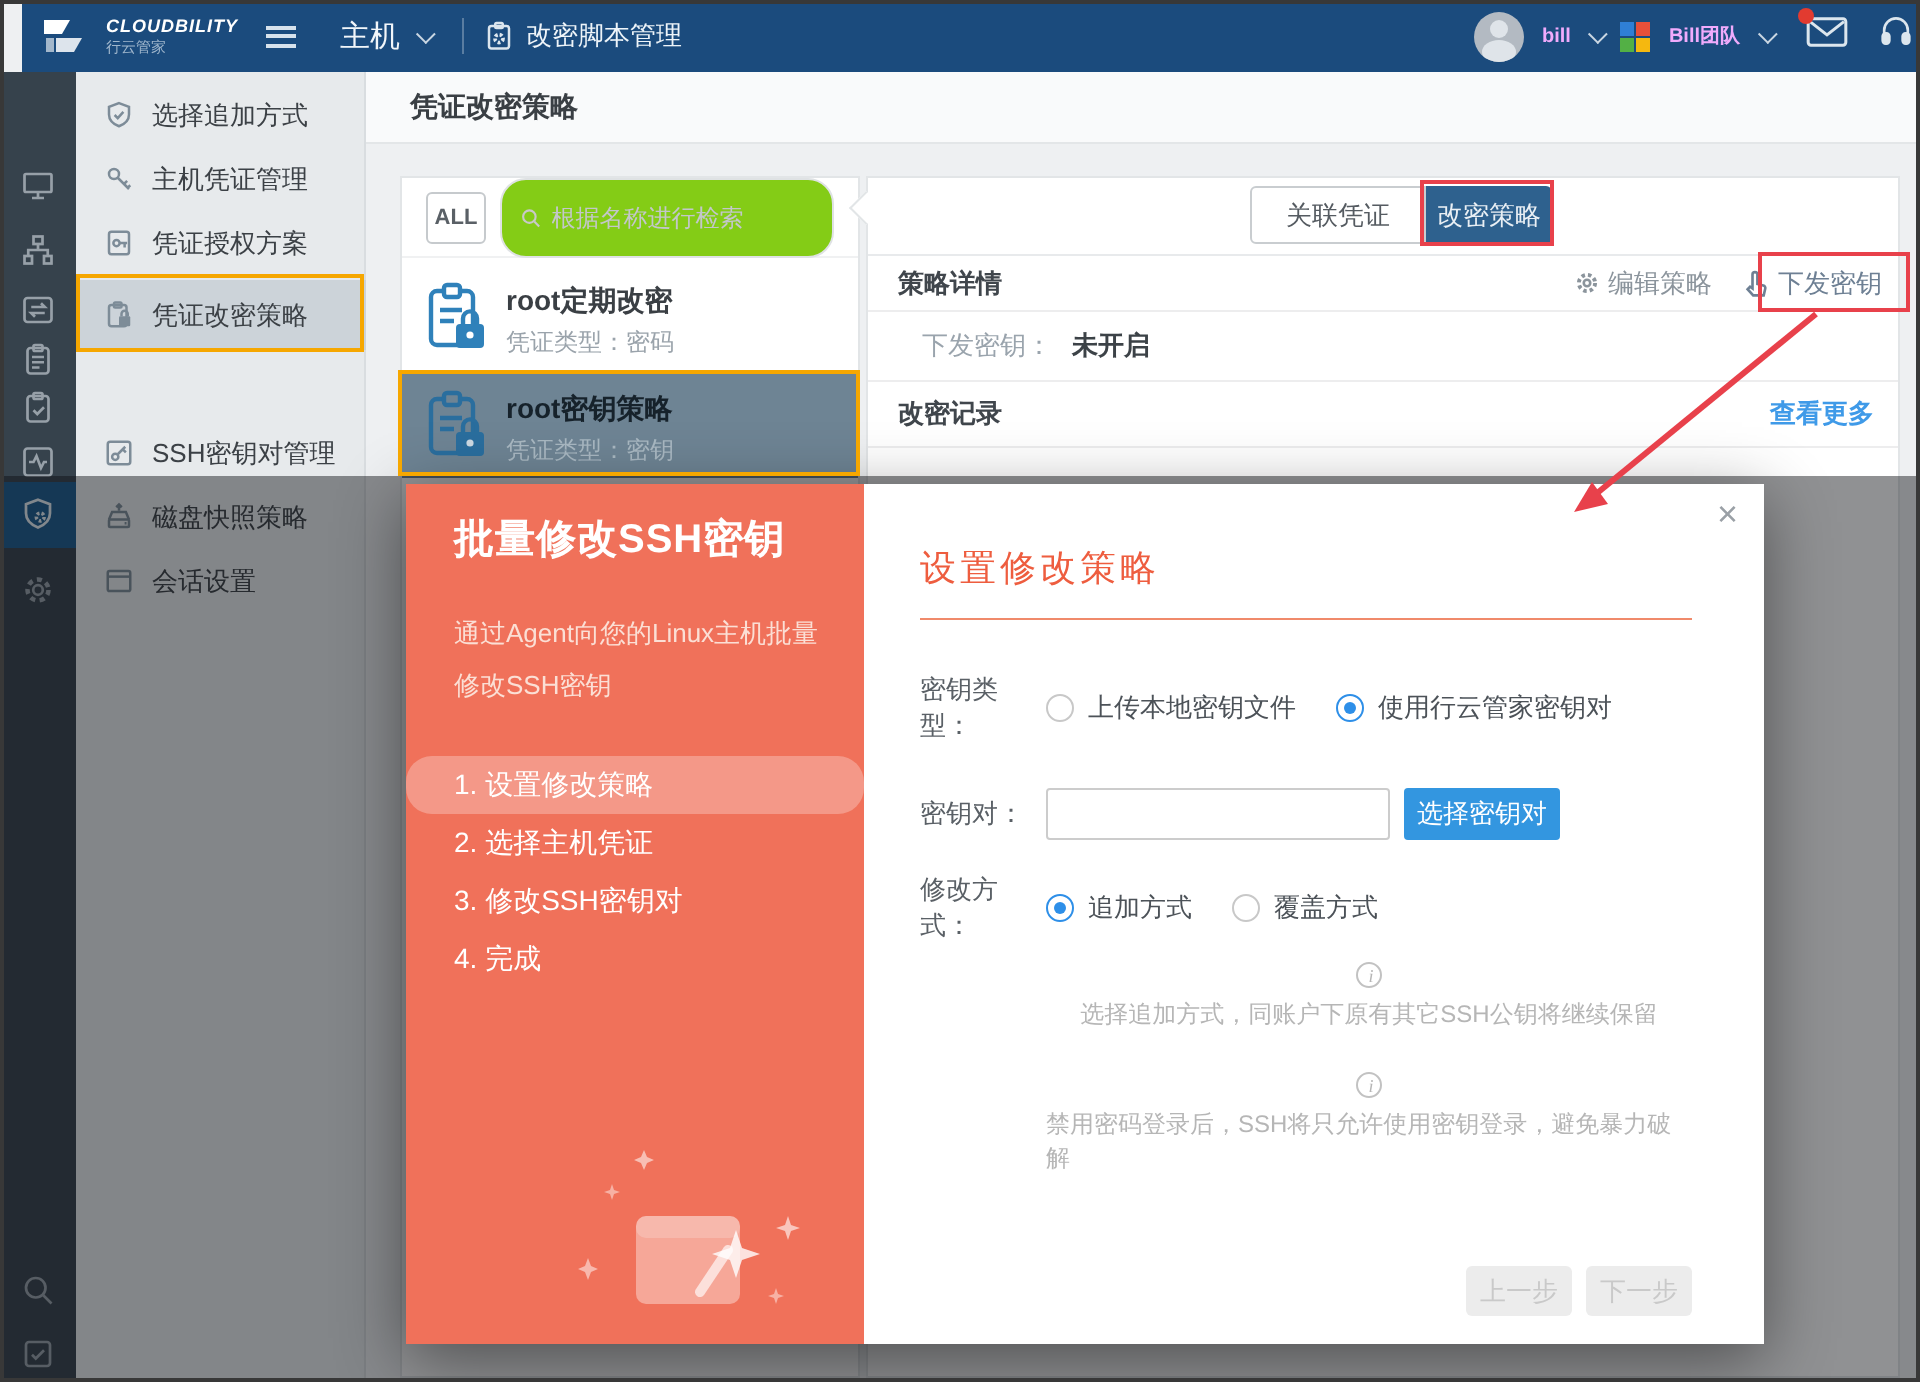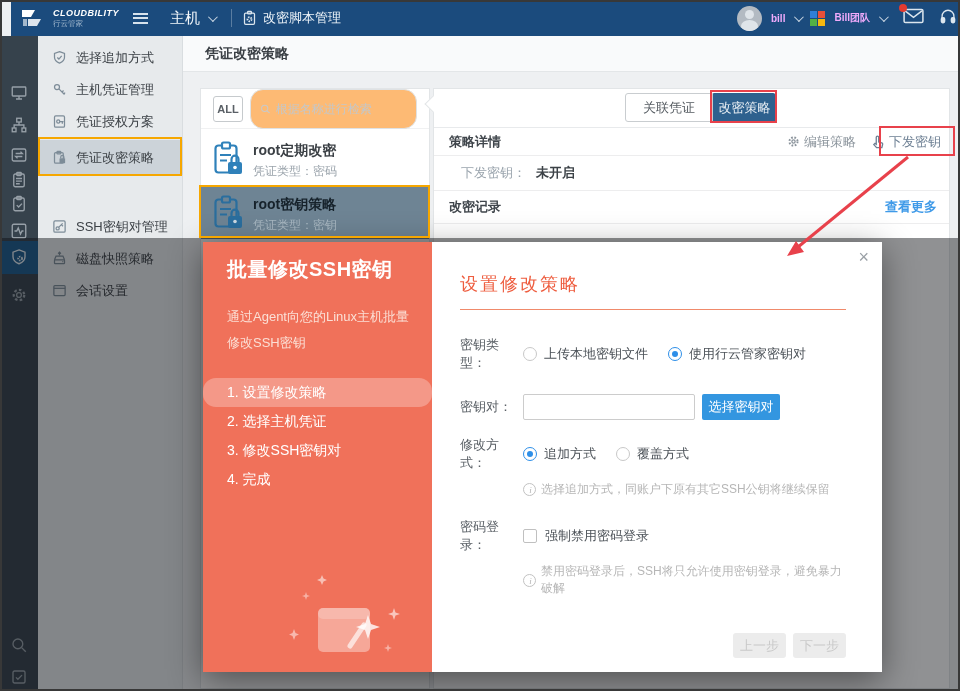--- a/index.html
+++ b/index.html
@@ -42,21 +42,21 @@
   .side-item { position:absolute; left:0; width:145px; height:31px; display:flex; align-items:center; padding-left:14px; gap:9px; font-size:13px; color:#3c4146; cursor:pointer; }
   .side-item svg { color:#7d8c98; flex:none; }
   .side-item.selected { background:#ccd3d9; }
 
   
   .page-header { position:absolute; left:183px; top:36px; width:777px; height:36px; background:#f9fafb; border-bottom:1px solid #e3e6e8; display:flex; align-items:center; padding-left:22px; font-size:14px; font-weight:bold; color:#3a3f44; z-index:2; }
 
   .list-panel { position:absolute; left:200px; top:88px; width:230px; height:601px; background:#fff; border:1px solid #e2e5e7; z-index:2; }
   .lp-toolbar { height:40px; border-bottom:1px solid #f0f1f2; display:flex; align-items:center; padding:0 12px; gap:7px; }
   .all-btn { width:30px; height:26px; border:1px solid #c6cacd; border-radius:3px; font-size:11px; font-weight:bold; color:#5a6066; display:flex; align-items:center; justify-content:center; cursor:pointer; background:#fff; }
-  .search-box { flex:1; height:40px; border:1px solid #dfe2e4; border-radius:13px; display:flex; align-items:center; padding:0 9px; gap:5px; background:#fdba74; }
+  .search-box { flex:1; height:40px; border:1px solid #dfe2e4; border-radius:13px; display:flex; align-items:center; padding:0 9px; gap:5px; background:#84cc16; }
   .search-box input { border:none; outline:none; width:100%; font-size:12px; color:#555; background:transparent; }
   .search-box input::placeholder { color:#c3c7ca; }
   .lp-item { position:absolute; left:0; width:228px; height:52px; cursor:pointer; }
   .lp-item .ic { position:absolute; left:12px; top:8px; }
   .lp-title { position:absolute; left:52px; top:9px; font-size:14px; font-weight:bold; color:#3a3f44; }
   .lp-sub { position:absolute; left:52px; top:30px; font-size:12px; color:#9aa3ab; }
   .lp-item.selected { background:#6e8494; }
   .lp-item.selected .lp-title { color:#16222b; }
   .lp-item.selected .lp-sub { color:#a9b8c2; }
 
@@ -98,21 +98,21 @@
   .frow { display:flex; align-items:center; }
   .flabel { width:63px; flex:none; color:#5a6066; }
   .radio { width:14px; height:14px; border-radius:50%; border:1px solid #c8c8c8; background:#fff; margin-right:7px; flex:none; cursor:pointer; position:relative; }
   .radio.on { border-color:#2e8fe8; }
   .radio.on::after { content:""; position:absolute; left:3px; top:3px; width:6px; height:6px; border-radius:50%; background:#2e8fe8; }
   .opt { display:flex; align-items:center; cursor:pointer; color:#4c5258; }
   .opt + .opt { margin-left:20px; }
   .checkbox { width:14px; height:14px; border:1px solid #c0c0c0; border-radius:2px; background:#fff; margin-right:8px; flex:none; cursor:pointer; }
   .txt-input { width:172px; height:26px; border:1px solid #ccc; border-radius:2px; outline:none; padding:0 6px; font-size:13px; }
   .blue-btn { margin-left:7px; width:78px; height:26px; background:#3396e0; color:#fff; border:none; border-radius:2px; font-size:13px; cursor:pointer; }
-  .hint { display:flex; align-items:center; gap:5px; margin:9px 0 0 63px; font-size:12px; color:#b6b6b6; }
+  .hint { display:flex; align-items:center; gap:5px; margin:9px 0 0 63px; font-size:12px; color:#b6b6b6;flex-direction:column; }
   .info-i { width:13px; height:13px; border:1px solid #c2c2c2; border-radius:50%; flex:none; position:relative; }
   .info-i::before { content:"i"; position:absolute; left:0; top:0; width:13px; line-height:12px; text-align:center; font-size:9px; font-style:italic; font-family:"Liberation Serif",serif; color:#b6b6b6; }
   .m-footer { position:absolute; right:36px; bottom:14px; display:flex; gap:7px; }
   .step-btn { width:53px; height:25px; background:#ececec; color:#c9c9c9; border:none; border-radius:3px; font-size:13px; cursor:not-allowed; }
 
   
   .ann { position:absolute; z-index:30; pointer-events:none; }
   .ann.orange { border:2px solid #f6a700; }
   .ann.red { border:2px solid #e8414b; }
 </style>
@@ -418,27 +418,20 @@
                 <span>覆盖方式</span>
               </span>
             </div>
             <div class="hint">
               <span class="info-i"></span>
               <span>选择追加方式，同账户下原有其它SSH公钥将继续保留</span>
             </div>
           </div>
 
           <div>
-            <div class="frow">
-              <span class="flabel">密码登录：</span>
-              <span class="opt">
-                <span class="checkbox"></span>
-                <span>强制禁用密码登录</span>
-              </span>
-            </div>
             <div class="hint">
               <span class="info-i"></span>
               <span>禁用密码登录后，SSH将只允许使用密钥登录，避免暴力破解</span>
             </div>
           </div>
 
         </div>
       </div>
       <div class="m-footer">
         <button class="step-btn" disabled="">上一步</button>

